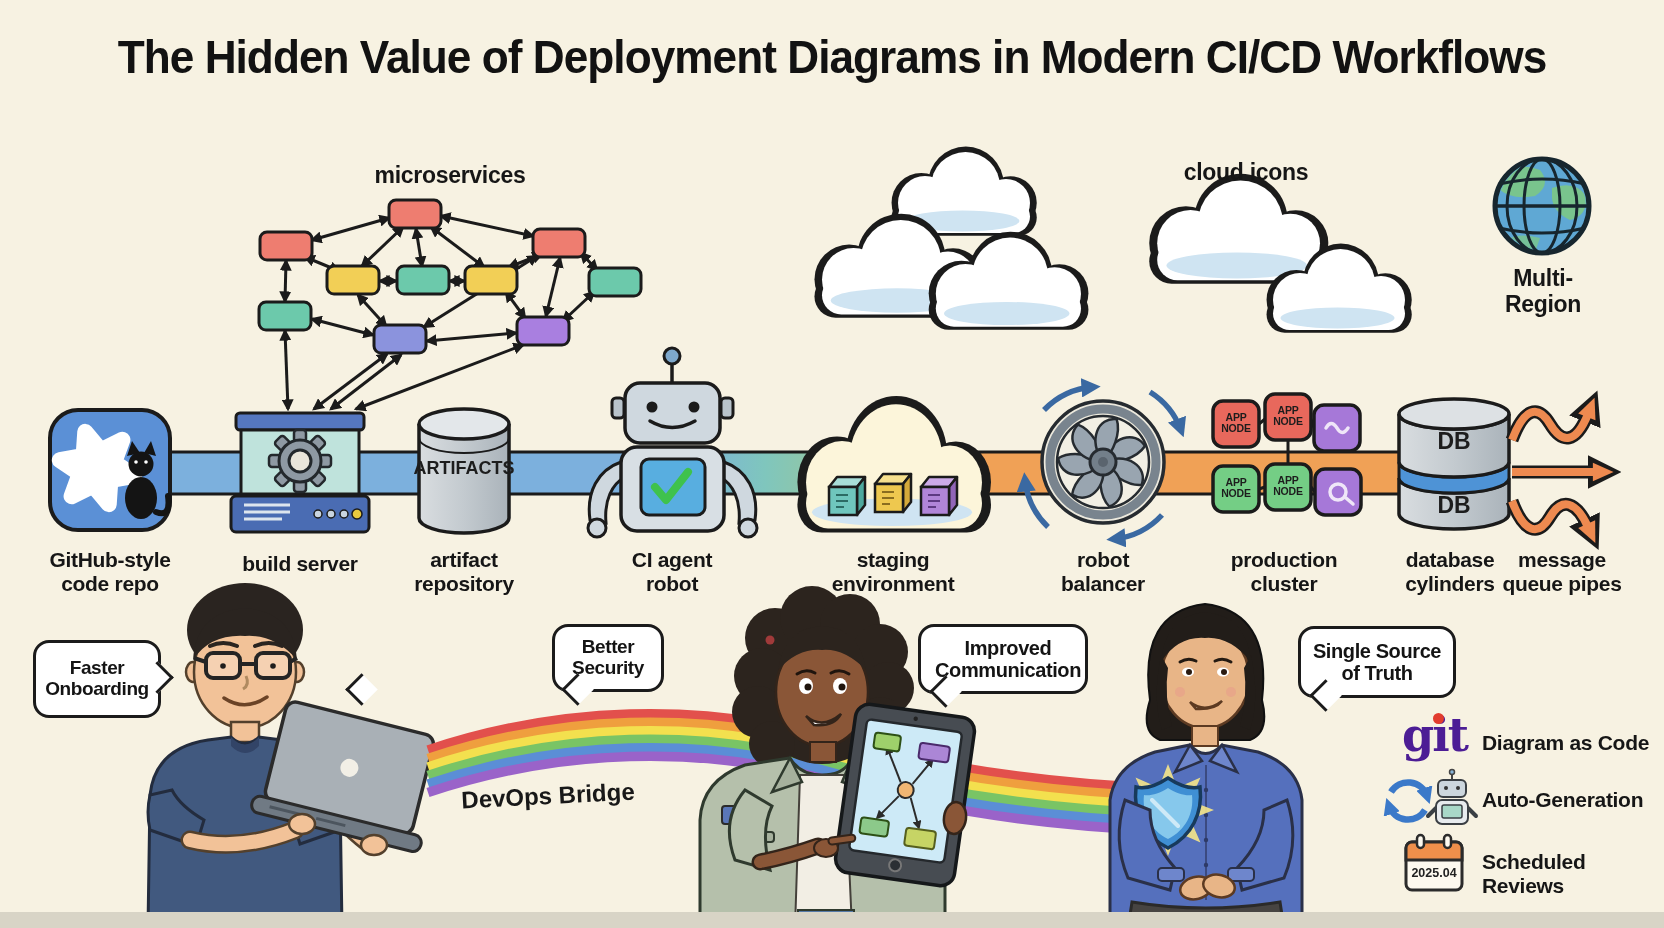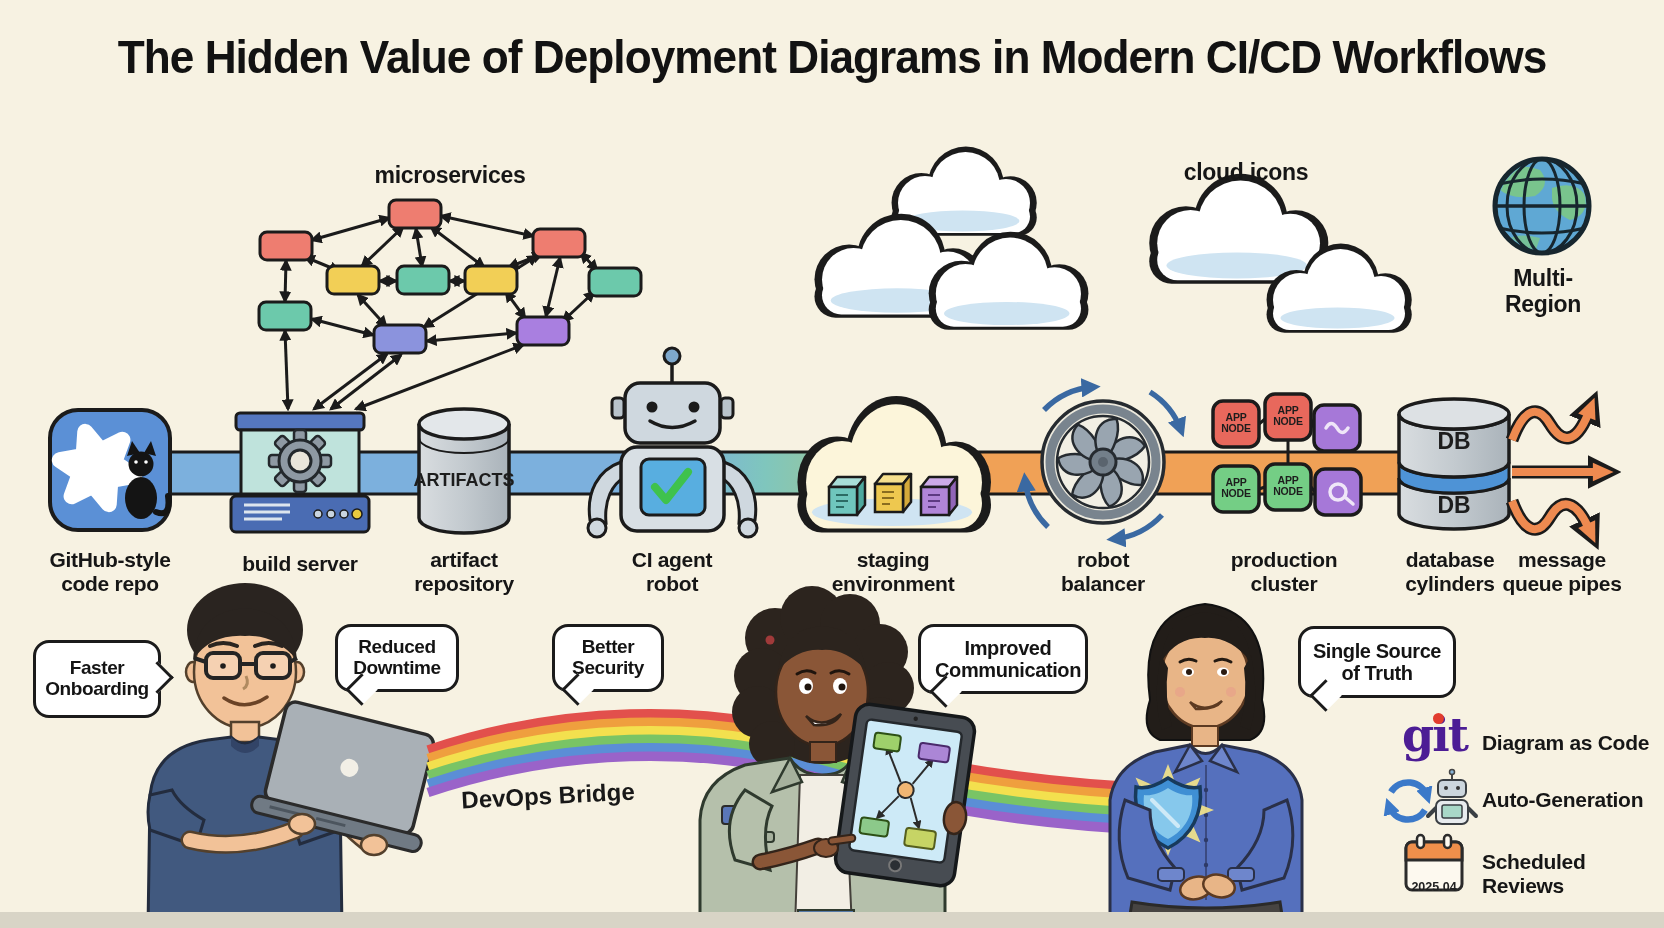--- a/index.html
+++ b/index.html
@@ -17,21 +17,21 @@
     display:flex;align-items:center;justify-content:center;text-align:center;font-weight:bold;
     color:#141414;padding:4px 6px;box-sizing:border-box;line-height:1.1;letter-spacing:-0.4px;z-index:6;}
   .tail{position:absolute;width:20px;height:20px;background:#fff;z-index:7;}
   .tail.dl{transform:rotate(45deg);border-left:3px solid #1b1b1b;border-bottom:3px solid #1b1b1b;}
   .tail.r{transform:rotate(45deg);border-top:3px solid #1b1b1b;border-right:3px solid #1b1b1b;}
   .git-logo{position:absolute;left:1402px;top:712px;font-family:"DejaVu Serif",serif;
     font-weight:bold;font-size:46px;color:#4c1d95;letter-spacing:-2px;line-height:1;}
   .git-dot{position:absolute;left:31px;top:1px;width:11px;height:11px;border-radius:50%;background:#e23c2e;}
   .legend-lbl{position:absolute;left:1482px;font-weight:bold;font-size:21px;color:#161616;letter-spacing:-0.3px;}
   .cal-date{position:absolute;left:1406px;top:866px;width:56px;text-align:center;
-    font-weight:bold;font-size:12.5px;color:#222;margin-top:14px;}
+    font-weight:bold;font-size:12.5px;color:#222;}
   .devops{position:absolute;left:548px;top:782px;transform:translateX(-50%) rotate(-3deg);
     font-weight:bold;font-size:24px;color:#181818;}
   .db-txt{font-size:23px;width:60px;}
   .appnode-txt{font-size:10.5px;line-height:1.05;letter-spacing:-0.2px;width:46px;}
   .artifacts-txt{font-size:18px;width:110px;letter-spacing:0;}
 </style>
 </head>
 <body>
 
 <div class="stage">
@@ -498,41 +498,40 @@
     <rect x="10" y="-29" width="7" height="13" rx="3.5" fill="#fdf9ef" stroke="#2b2b2b" stroke-width="2.5"></rect>
   </g>
 </svg>
 
 <div class="page-title">The Hidden Value of Deployment Diagrams in Modern CI/CD Workflows</div>
 
 <div class="lbl ann-lbl" style="left:450px;top:163px;">microservices</div>
 <div class="lbl ann-lbl" style="left:1246px;top:160px;">cloud icons</div>
 <div class="lbl ann-lbl" style="left:1543px;top:266px;">Multi-Region</div>
 
-<div class="icon-txt artifacts-txt" style="left:464px;top:458px;margin-top:12px;">ARTIFACTS</div>
+<div class="icon-txt artifacts-txt" style="left:464px;top:458px;">ARTIFACTS</div>
 <div class="icon-txt db-txt" style="left:1454px;top:428px;">DB</div>
 <div class="icon-txt db-txt" style="left:1454px;top:492px;">DB</div>
 <div class="icon-txt appnode-txt" style="left:1236px;top:412px;">APP NODE</div>
 <div class="icon-txt appnode-txt" style="left:1288px;top:405px;">APP NODE</div>
 <div class="icon-txt appnode-txt" style="left:1236px;top:477px;">APP NODE</div>
 <div class="icon-txt appnode-txt" style="left:1288px;top:475px;">APP NODE</div>
 
 <div class="lbl node-lbl" style="left:110px;top:548px;width:150px;">GitHub-style code repo</div>
 <div class="lbl node-lbl" style="left:300px;top:552px;width:160px;">build server</div>
 <div class="lbl node-lbl" style="left:464px;top:548px;width:120px;">artifact repository</div>
 <div class="lbl node-lbl" style="left:672px;top:548px;width:100px;">CI agent robot</div>
 <div class="lbl node-lbl" style="left:893px;top:548px;width:150px;">staging environment</div>
 <div class="lbl node-lbl" style="left:1103px;top:548px;width:110px;">robot balancer</div>
 <div class="lbl node-lbl" style="left:1284px;top:548px;width:120px;">production cluster</div>
 <div class="lbl node-lbl" style="left:1450px;top:548px;width:110px;">database cylinders</div>
 <div class="lbl node-lbl" style="left:1562px;top:548px;width:120px;">message queue pipes</div>
 
 <div class="bubble" style="left:33px;top:640px;width:128px;height:78px;font-size:19px;">Faster Onboarding</div>
 <div class="tail r" style="left:146px;top:666px;"></div>
-<div class="bubble" style="left:335px;top:624px;width:124px;height:68px;font-size:19px;">Reduced Downtime</div>
 <div class="tail dl" style="left:350px;top:678px;"></div>
 <div class="bubble" style="left:552px;top:624px;width:112px;height:68px;font-size:19px;">Better Security</div>
 <div class="tail dl" style="left:566px;top:678px;"></div>
 <div class="bubble" style="left:918px;top:624px;width:170px;height:70px;font-size:20px;padding-left:16px;">Improved Communication</div>
 <div class="tail dl" style="left:934px;top:680px;"></div>
 <div class="bubble" style="left:1298px;top:626px;width:158px;height:72px;font-size:20px;">Single Source of Truth</div>
 <div class="tail dl" style="left:1314px;top:684px;"></div>
 
 <div class="devops">DevOps Bridge</div>
 

